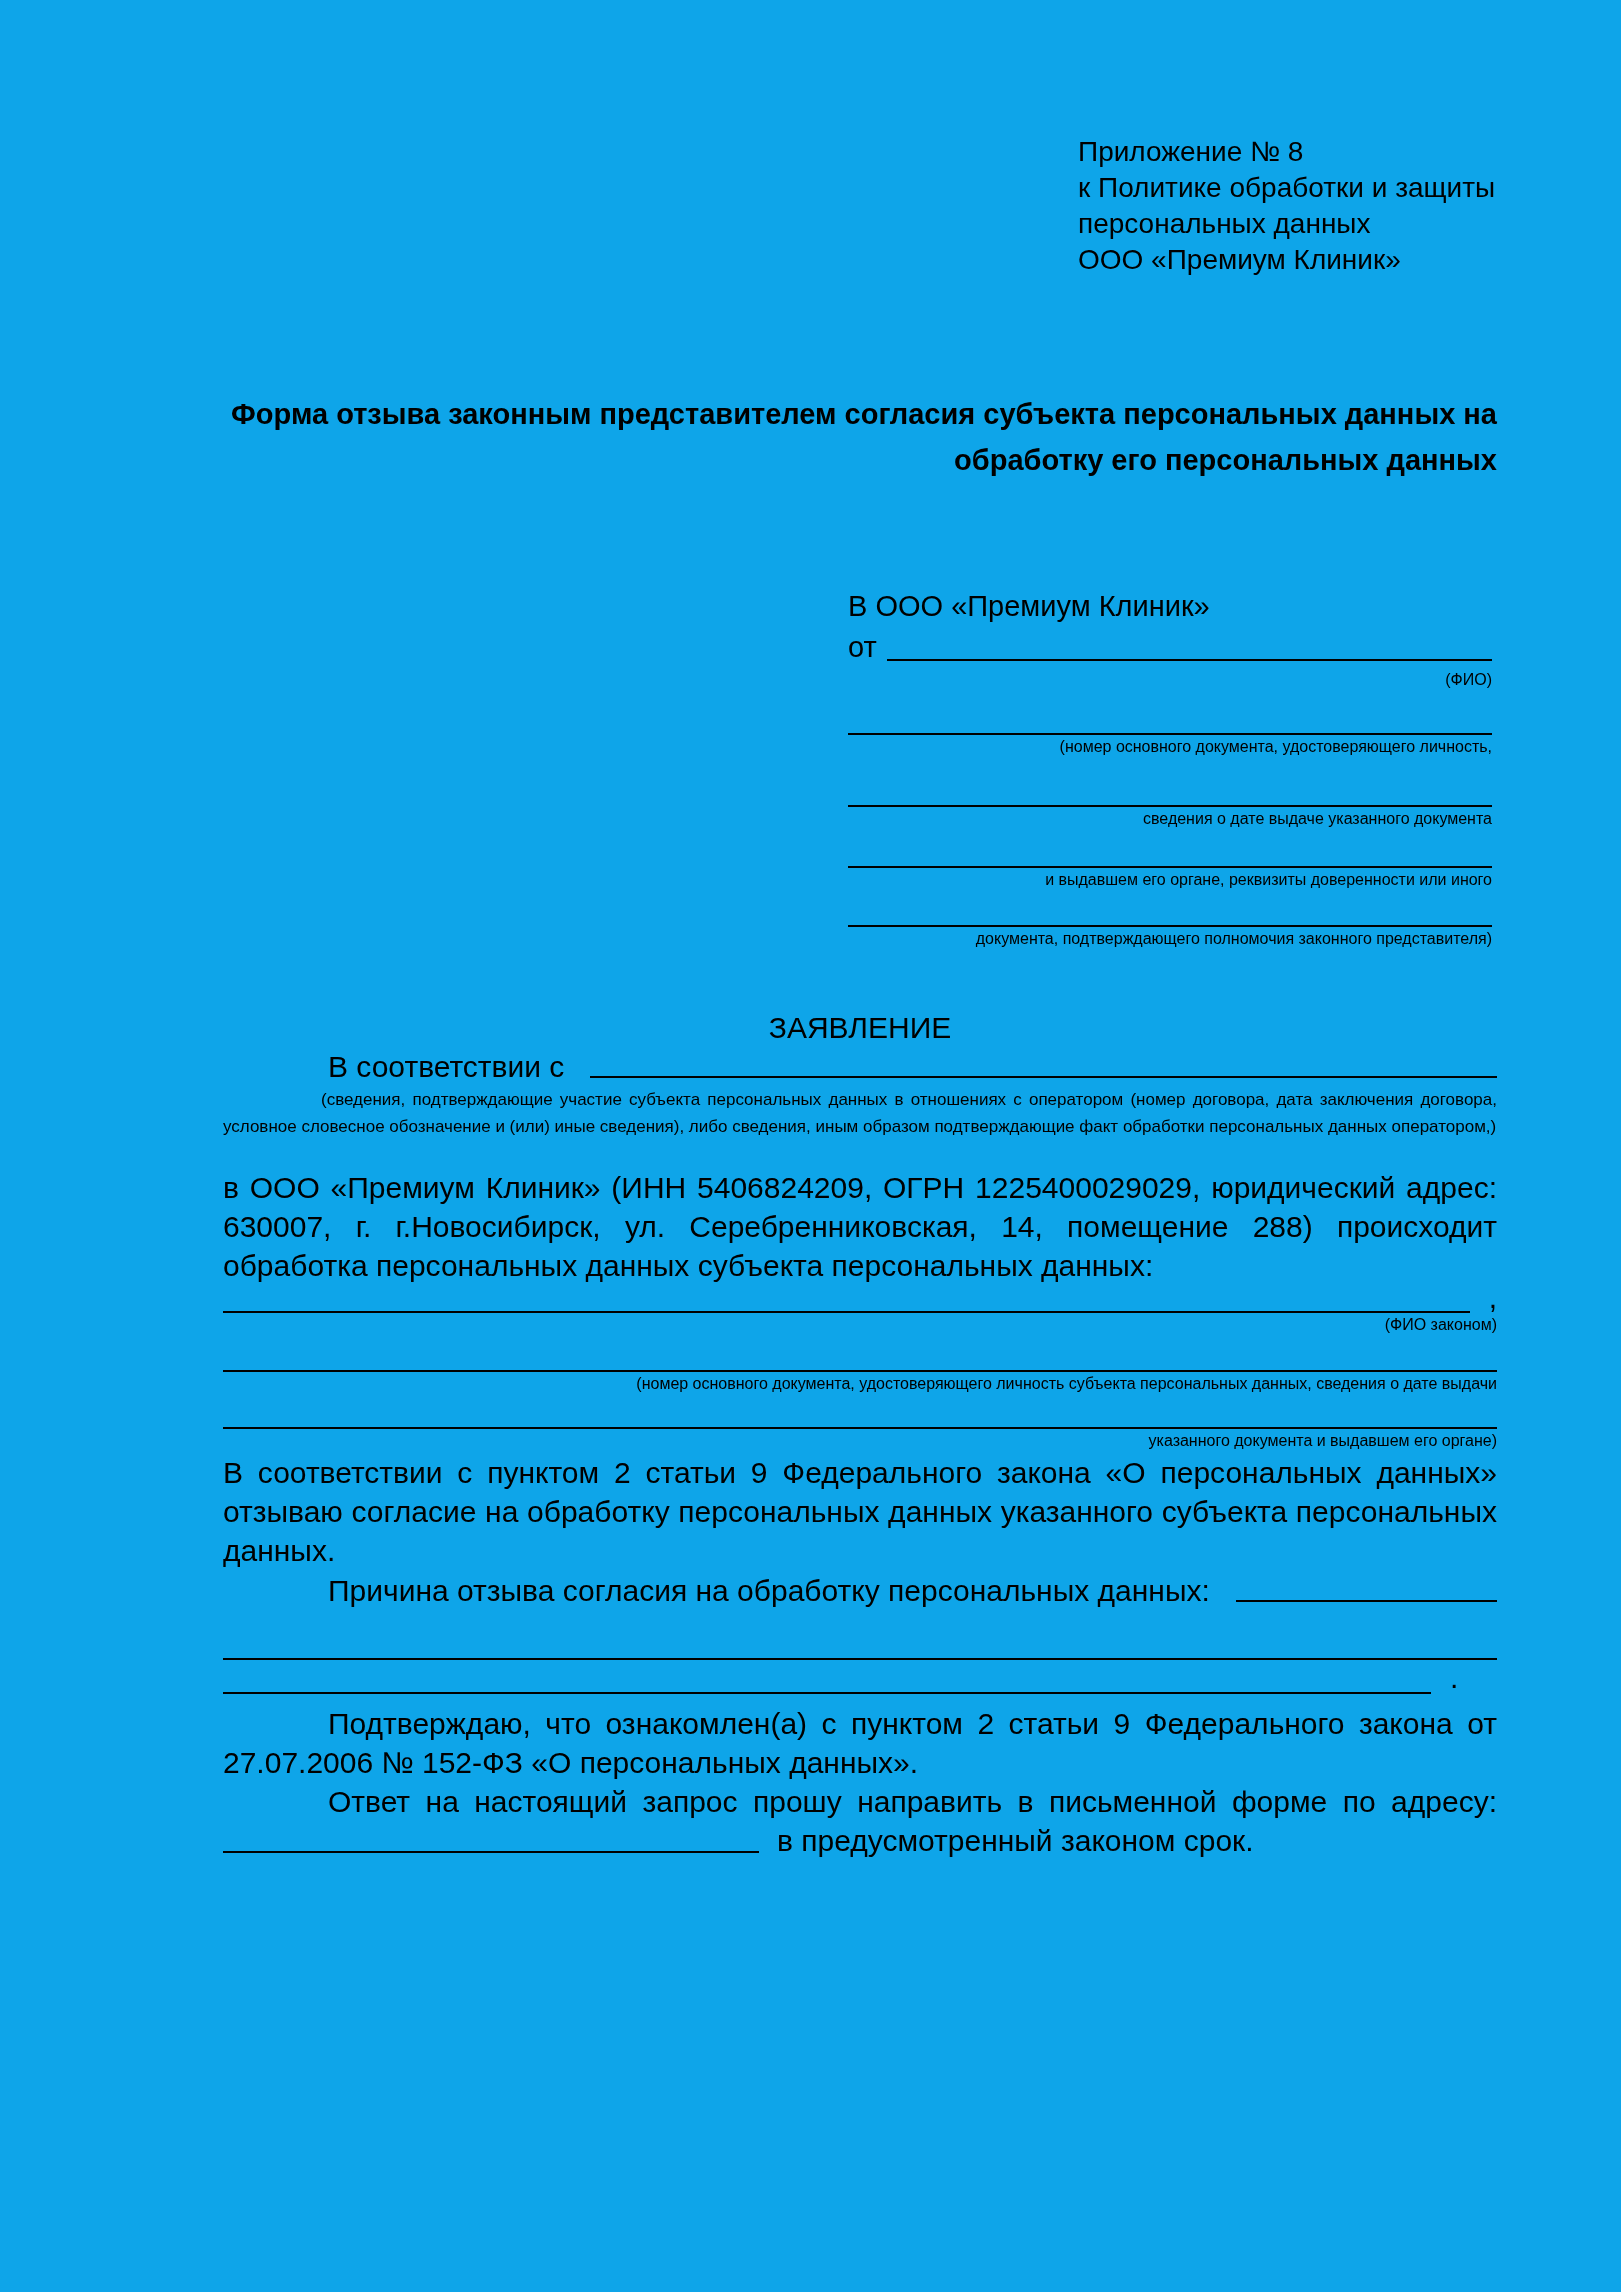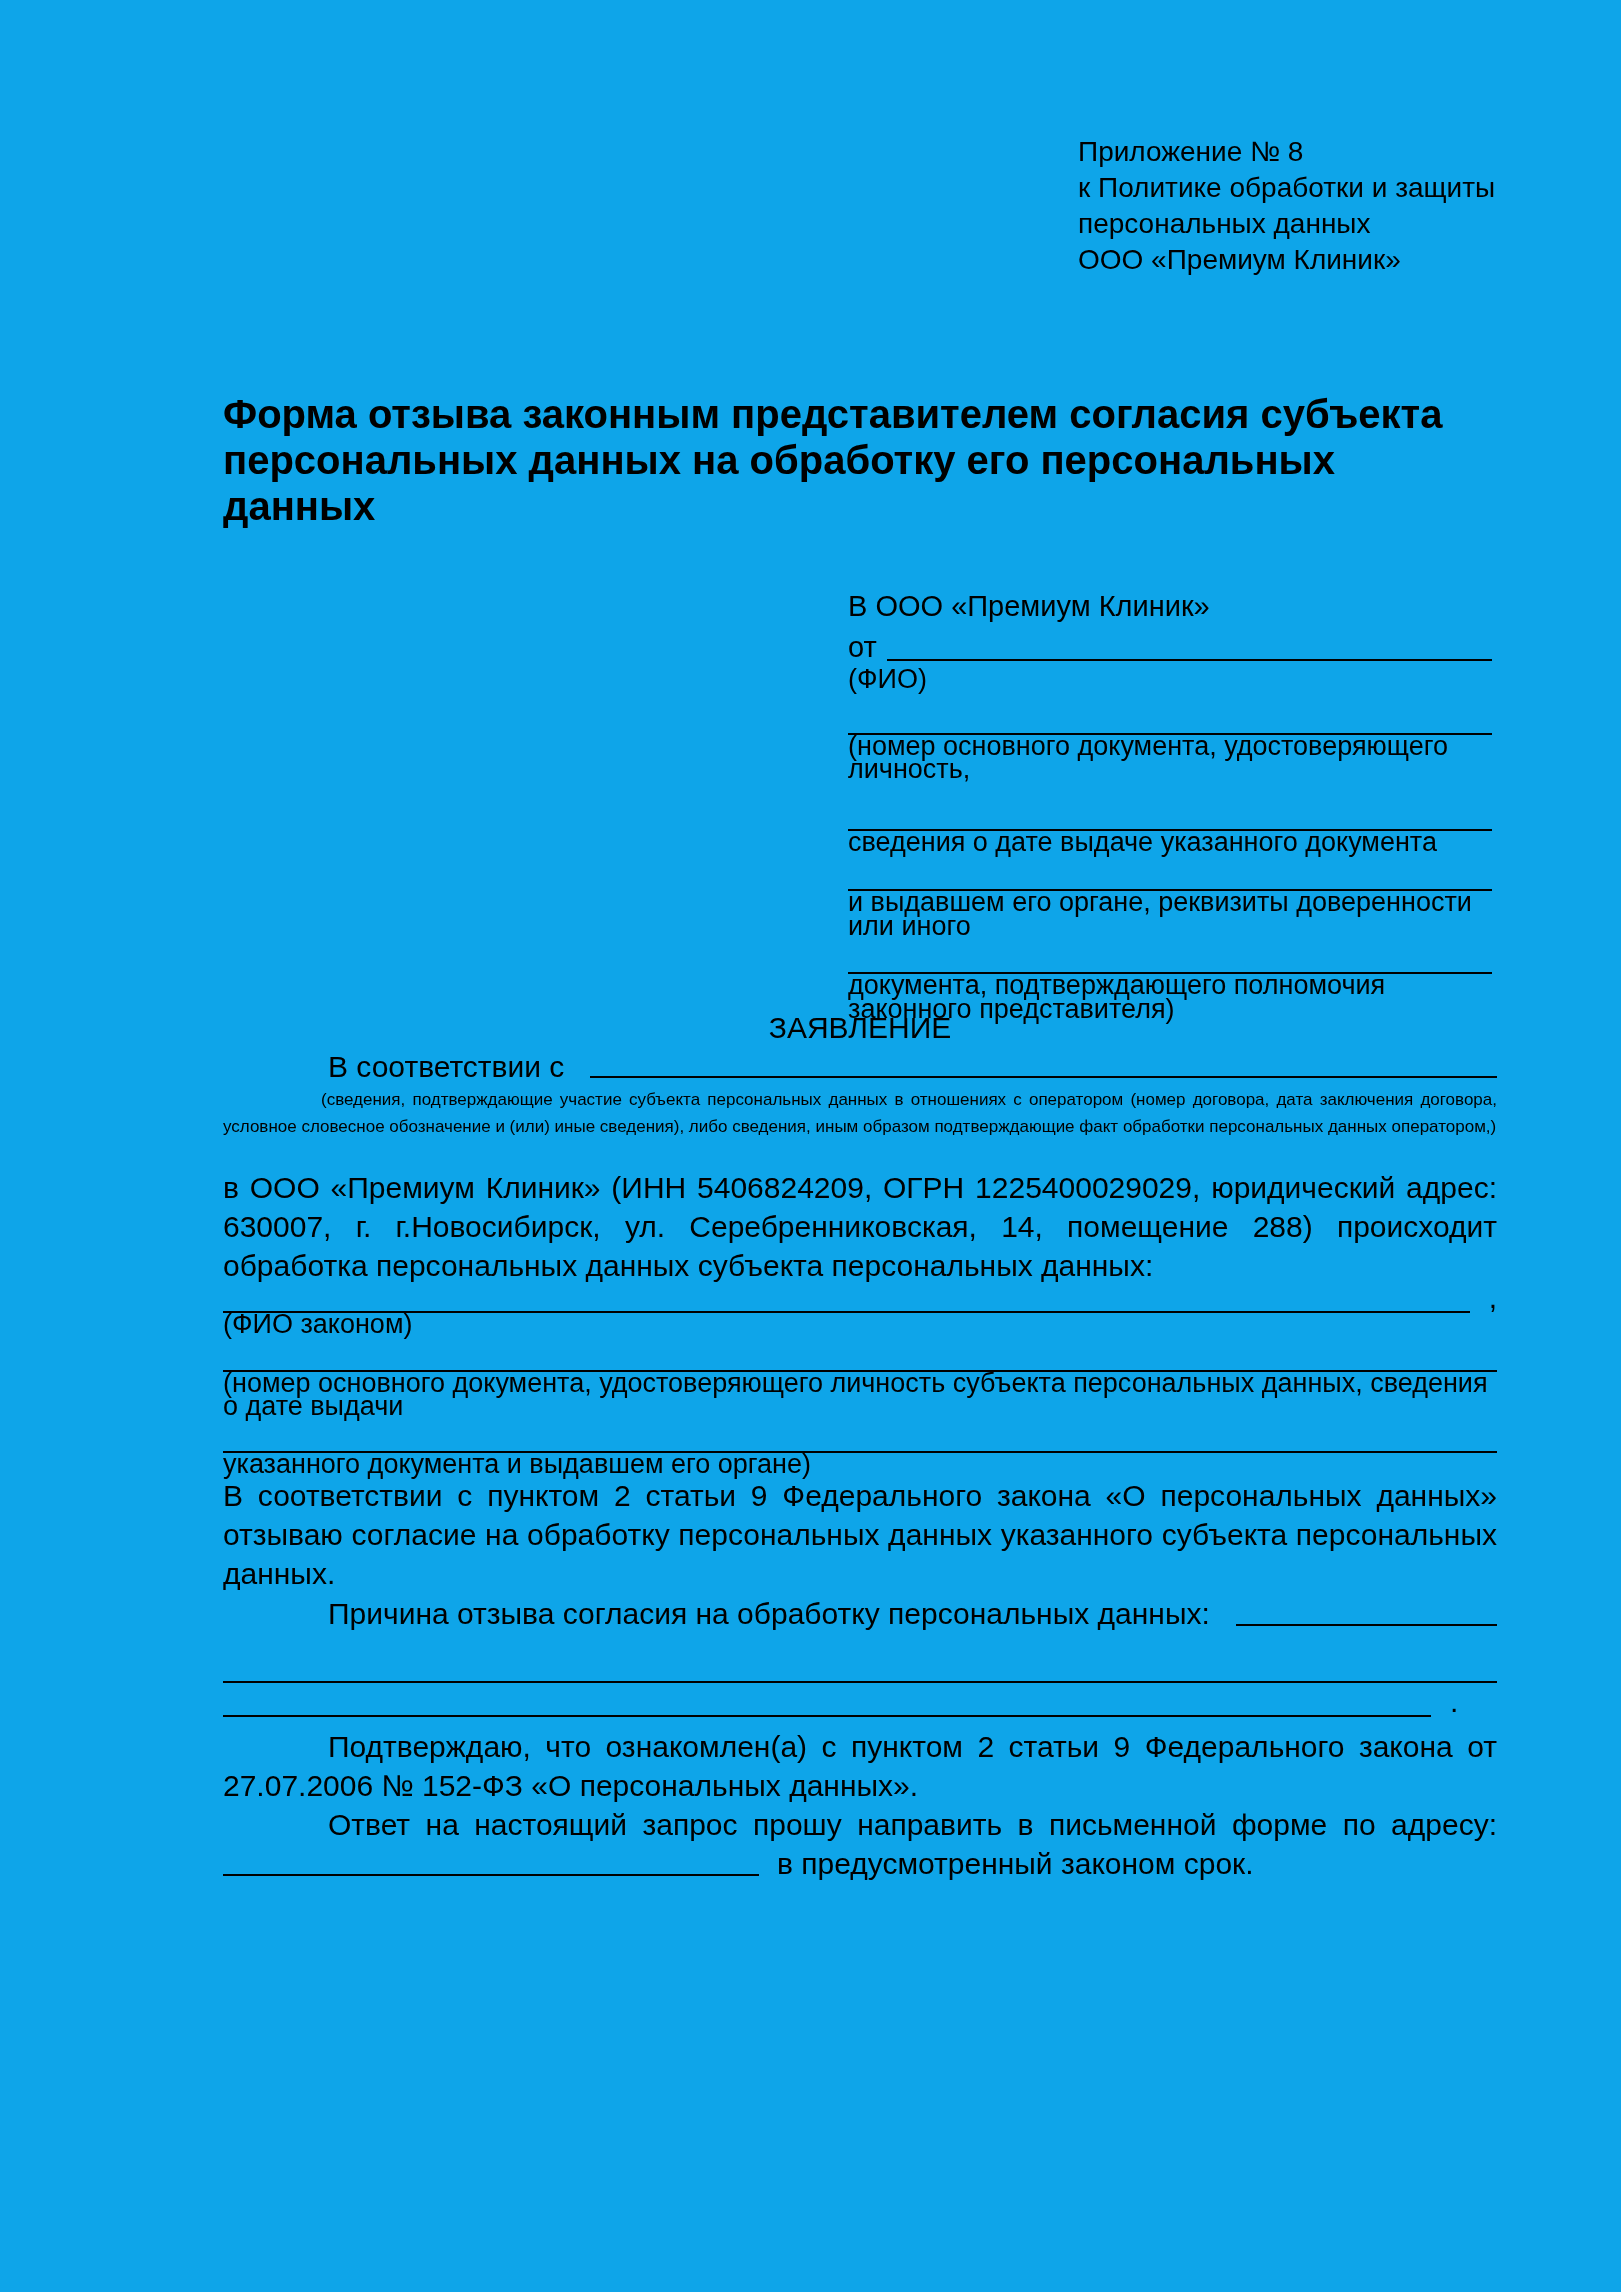--- a/index.html
+++ b/index.html
@@ -19,37 +19,37 @@
     position: absolute;
     left: 1078px; top: 134px;
     font-size: 28px; line-height: 36px;
     white-space: nowrap;
   }
 
   
   .title {
     position: absolute;
     left: 223px; top: 391px; width: 1274px;
-    text-align: left;
+    text-align: right;
     font-weight: bold;
-    font-size: 40px; line-height: 46px;
+    font-size: 29px; line-height: 46px;
   }
 
   
   .addressee {
     position: absolute;
     left: 848px; top: 586px; width: 644px;
     font-size: 29px; line-height: 41px;
   }
   .addr-from { display: flex; align-items: flex-end; }
   .addr-from .fill { flex: 1; border-bottom: 2px solid #000; margin: 0 0 6.9px 9.8px; }
 
   .cap {
-    font-size: 27px; line-height: 23.5px;
-    text-align: left;
+    font-size: 16px; line-height: 23.5px;
+    text-align: right;
   }
 
   .uline { border-bottom: 2px solid #000; }
   .h44 { height: 43px; } .h50 { height: 49px; }
   .h38 { height: 37px; } .h37 { height: 36px; }
   .h36 { height: 35px; } .h35 { height: 34px; }
   .h51 { height: 50px; }
 
   
   .main {

